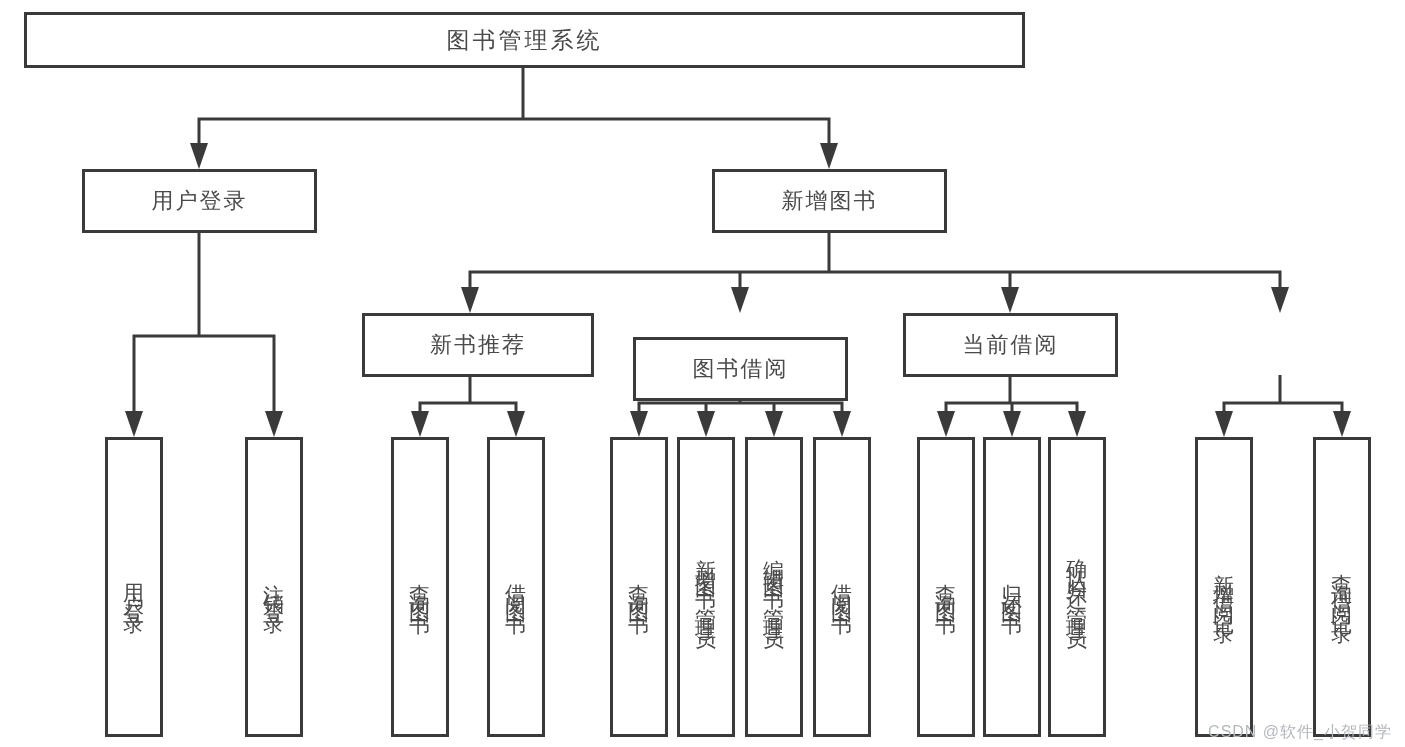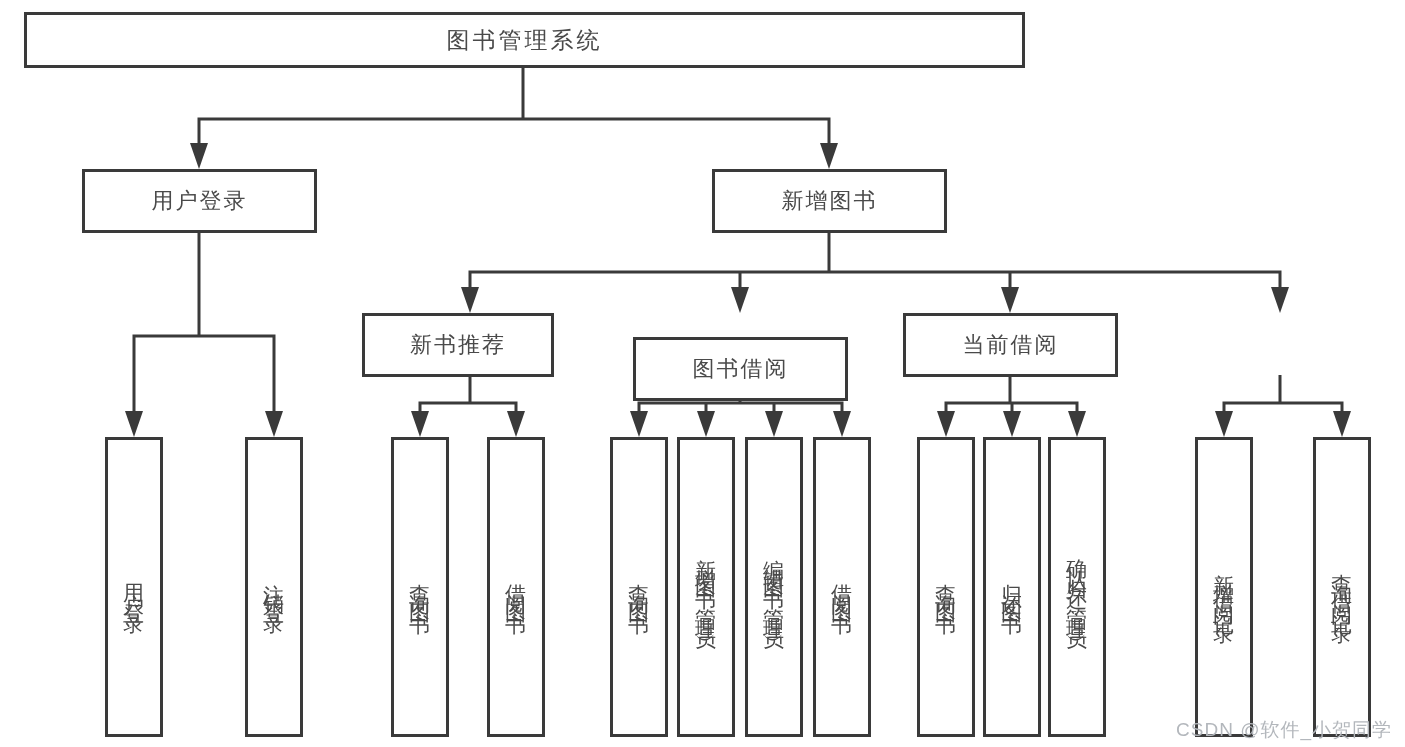--- a/index.html
+++ b/index.html
@@ -17,21 +17,21 @@
   }
   .node-h { font-size:22px; letter-spacing:2px; }
   .node-root { font-size:23px; letter-spacing:3px; }
   .node-v { font-size:21px; }
   .node-v .lbl {
     writing-mode:vertical-rl; text-orientation:mixed;
     letter-spacing:10px; line-height:1;
   }
   .watermark {
     position:absolute; right:13px; bottom:4px;
-    font-size:19px; color:#b3b7bc; letter-spacing:1px;
+    font-size:16px; color:#b3b7bc; letter-spacing:1px;
     white-space:nowrap; z-index:5;
   }
   .line { stroke:#3a3a3a; stroke-width:3; fill:none; }
   .arrow { fill:#3a3a3a; stroke:none; }
 </style>
 </head>
 <body>
 
 <div class="canvas">
 
@@ -89,21 +89,21 @@
     <span class="lbl">图书管理系统</span>
   </div>
 
   <div class="node node-h" style="left:82px; top:169px; width:235px; height:64px;">
     <span class="lbl">用户登录</span>
   </div>
   <div class="node node-h" style="left:712px; top:169px; width:235px; height:64px;">
     <span class="lbl">新增图书</span>
   </div>
 
-  <div class="node node-h" style="left:362px; top:313px; width:192px; height:64px;">
+  <div class="node node-h" style="left:362px; top:313px; width:232px; height:64px;">
     <span class="lbl">新书推荐</span>
   </div>
   <div class="node node-h" style="left:633px; top:313px; width:215px; height:64px;margin-top:24px;">
     <span class="lbl">图书借阅</span>
   </div>
   <div class="node node-h" style="left:903px; top:313px; width:215px; height:64px;">
     <span class="lbl">当前借阅</span>
   </div>
 
   <div class="node node-v" style="left:105px; top:437px; width:58px; height:300px;">

